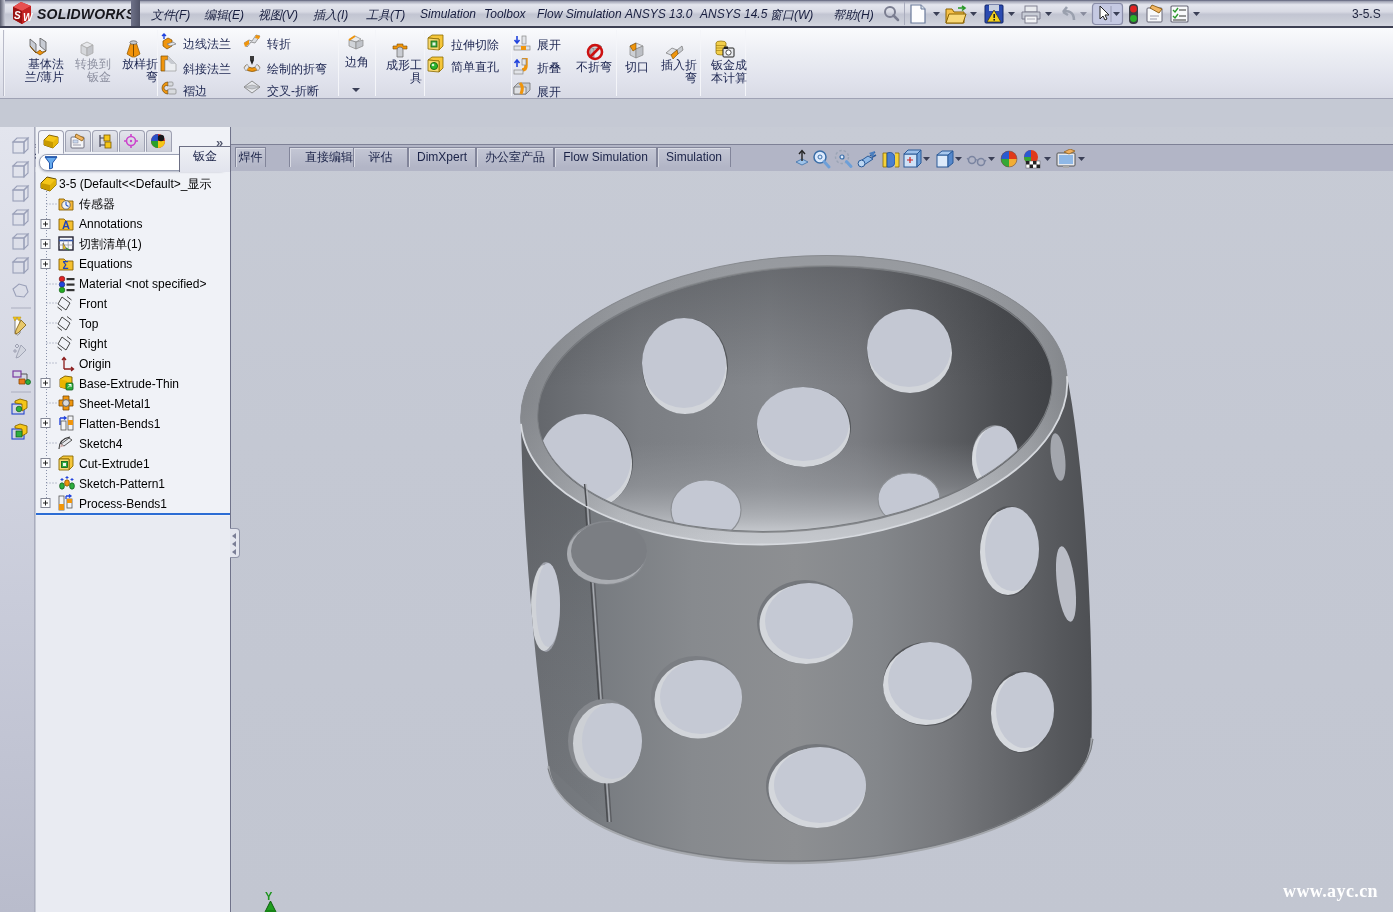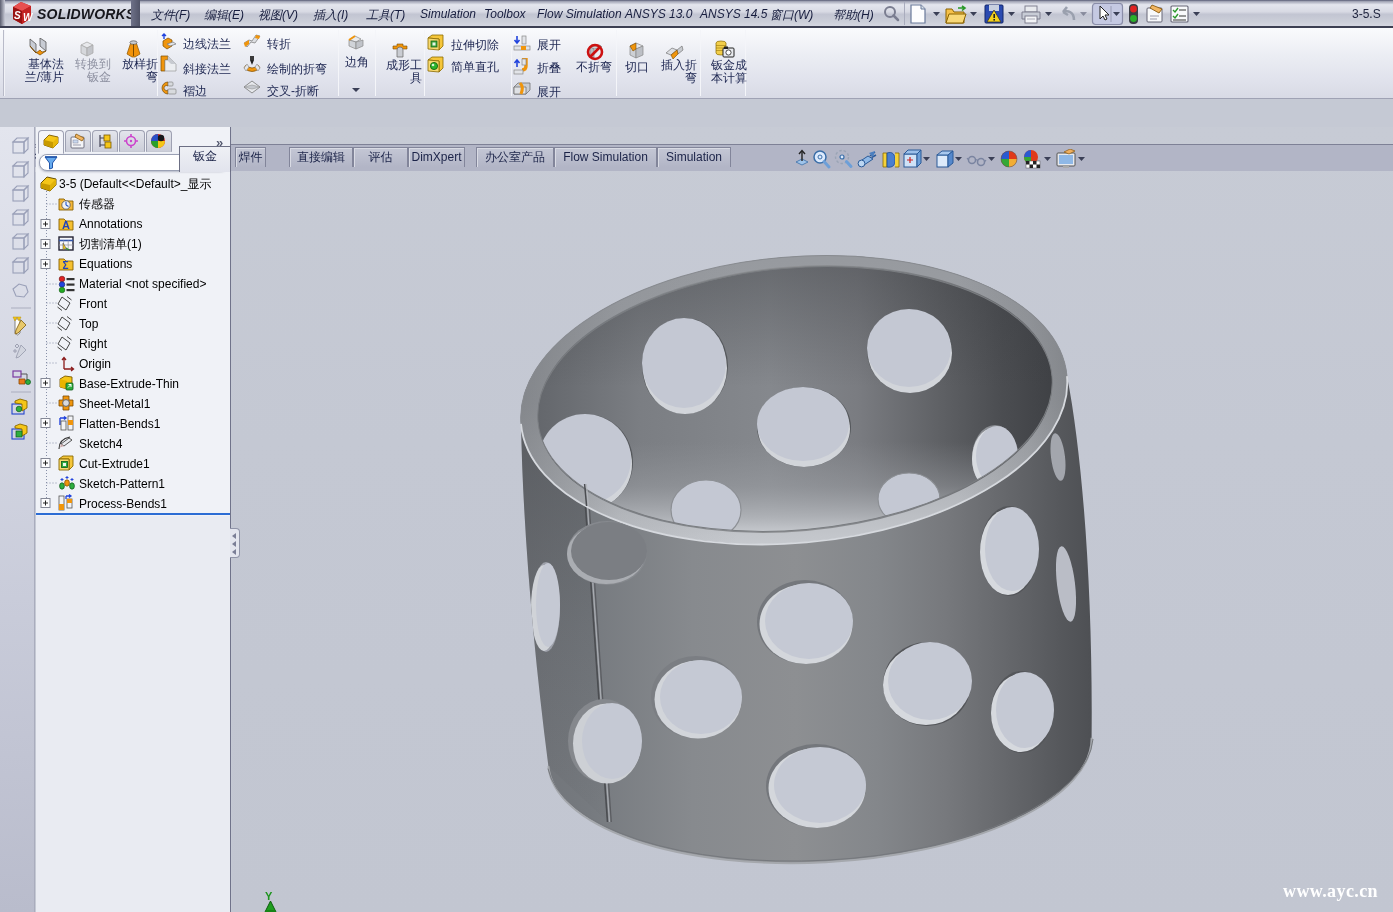--- a/index.html
+++ b/index.html
@@ -451,23 +451,23 @@
       <rect x="10" y="6.5" width="4" height="2.5" fill="#222"></rect>
     </svg>
     <div class="abs bigbtn" style="left:703px;top:31px;width:44px">钣金成<br>本计算</div>
   </div>
 
   <div class="abs" id="tabstrip">
     <div class="abs tab" style="left:8px;width:53px">特征</div>
     <div class="abs tab" style="left:64px;width:56px">草图</div>
     <div class="abs tab" style="left:121px;width:57px">曲面</div>
     <div class="abs tab" style="left:235px;width:31px">焊件</div>
-    <div class="abs tab" style="left:289px;width:64px">直接编辑</div>
+    <div class="abs tab" style="left:289px;width:80px">直接编辑</div>
     <div class="abs tab" style="left:353px;width:55px">评估</div>
-    <div class="abs tab" style="left:408px;width:57px">DimXpert</div>
+    <div class="abs tab" style="left:408px;width:68px">DimXpert</div>
     <div class="abs tab" style="left:476px;width:78px">办公室产品</div>
     <div class="abs tab" style="left:554px;width:103px">Flow Simulation</div>
     <div class="abs tab" style="left:657px;width:74px">Simulation</div>
     <div class="abs" style="left:8px;top:22px;width:221px;height:5px;background:#d3d5dd"></div>
     <div class="abs tab active" style="left:179px;width:52px">钣金</div>
     <svg class="abs" style="left:785px;top:4px" width="310" height="22" viewBox="0 0 310 22" id="hudsvg">
 
       <g transform="translate(3,0)">
         <polygon points="8,13 14,10 20,13 14,16" fill="#9fc4ea" stroke="#3a6ea8" stroke-width="0.8"></polygon>
         <line x1="14" y1="12" x2="14" y2="2" stroke="#222" stroke-width="1.4"></line>

